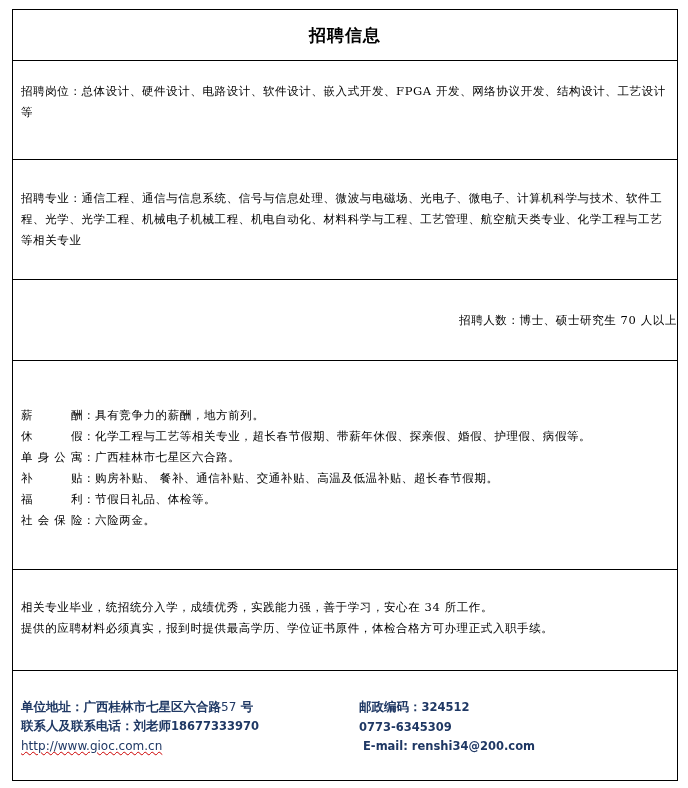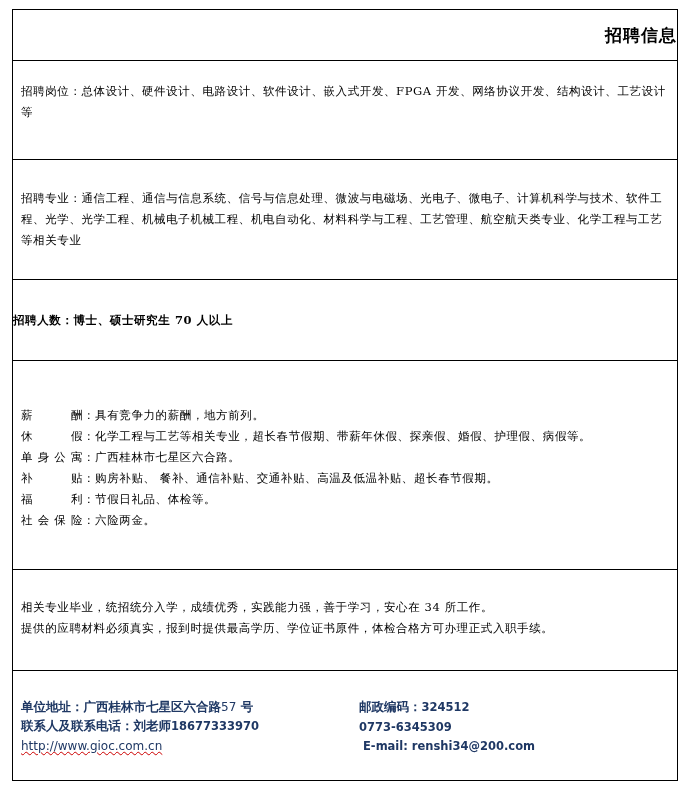--- a/index.html
+++ b/index.html
@@ -4,26 +4,26 @@
   <style>
     html, body { margin: 0; padding: 0; background: #ffffff; }
     body { width: 688px; height: 788px; position: relative; overflow: hidden; }
     .doc-table {
       position: absolute; left: 12px; top: 9px; width: 666px;
       border: 1.5px solid #000; box-sizing: border-box;
       font-family: "DejaVu Serif", serif; color: #000;
     }
     .row { border-bottom: 1.5px solid #000; box-sizing: border-box; position: relative; }
     .row:last-child { border-bottom: none; }
-    .row-title { height: 51px; display: flex; align-items: center; justify-content: flex-end; }
+    .row-title { height: 51px; display: flex; align-items: center; justify-content: center; }
     .title { font-family: "DejaVu Sans", sans-serif; font-weight: bold; font-size: 17px; letter-spacing: 1px; }
     .body-text { font-size: 11.5px; line-height: 21px; letter-spacing: 0.6px; }
     .row-positions { height: 99px; padding: 20px 8px 0 8px; }
     .row-majors { height: 120px; padding: 28px 8px 0 8px; }
-    .row-count { height: 81px; display: flex; align-items: center; justify-content: flex-start; font-weight: bold; }
+    .row-count { height: 81px; display: flex; align-items: center; justify-content: flex-end; }
     .row-benefits { height: 209px; padding: 44px 8px 0 8px; }
     .benefit-line { display: flex; line-height: 21px; }
     .benefit-label { width: 62px; display: flex; justify-content: space-between; flex-shrink: 0; }
     .benefit-label span { display: inline-block; }
     .row-req { height: 101px; padding: 27px 8px 0 8px; }
     .row-contact { height: 109px; padding: 27px 8px 0 8px; font-family: "DejaVu Sans", sans-serif; color: #1f3864; }
     .contact-line { display: flex; height: 19px; align-items: center; font-size: 12.5px; font-weight: bold; }
     .contact-left { width: 338px; flex-shrink: 0; }
     .phone { font-size: 11.5px; }
     .link { color: #1f3864; font-weight: normal; text-decoration: underline wavy #cc0000; text-decoration-thickness: 1px; font-size: 12px; }

